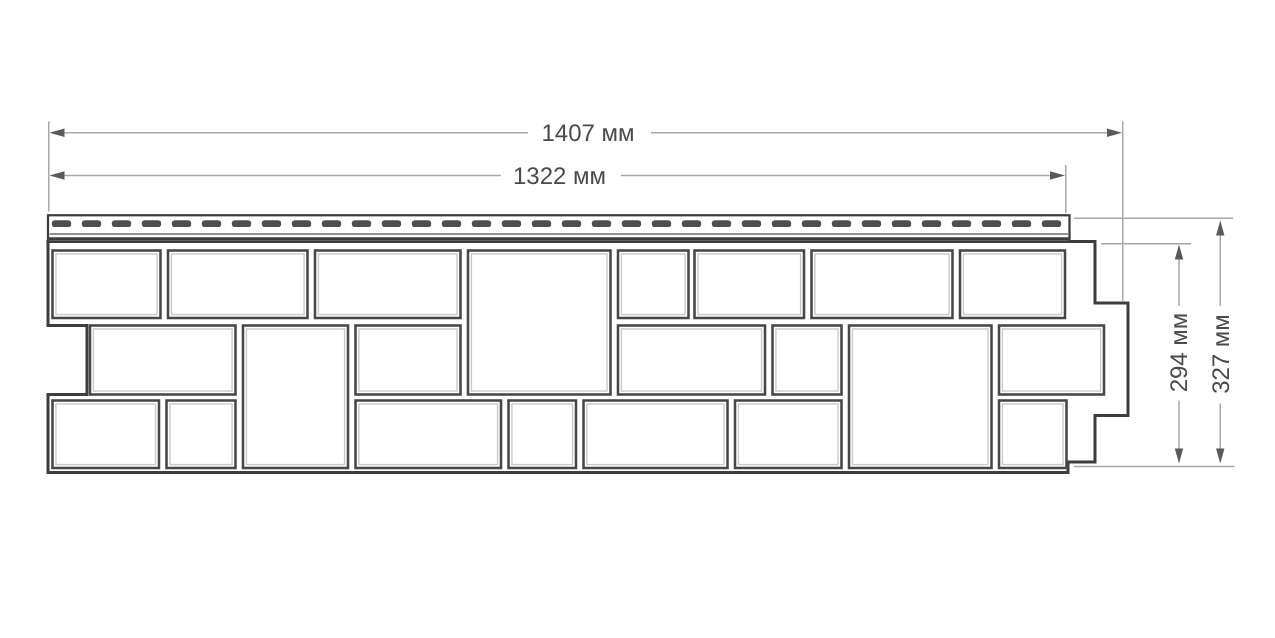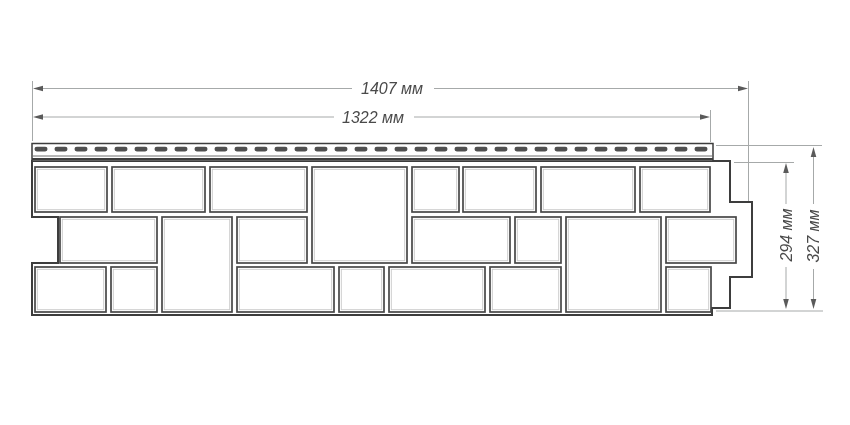--- a/index.html
+++ b/index.html
@@ -7,21 +7,20 @@
     padding: 0;
     background: #ffffff;
     font-family: "Liberation Sans", "DejaVu Sans", sans-serif;
   }
   .stage {
     position: relative;
     width: 850px;
     height: 425px;
     background: #ffffff;
     overflow: hidden;
-    font-style: italic;
   }
   svg { display: block; }
   text {
     font-family: "Liberation Sans", "DejaVu Sans", sans-serif;
   }
 </style>
 </head>
 <body>
 
 <div class="stage">

